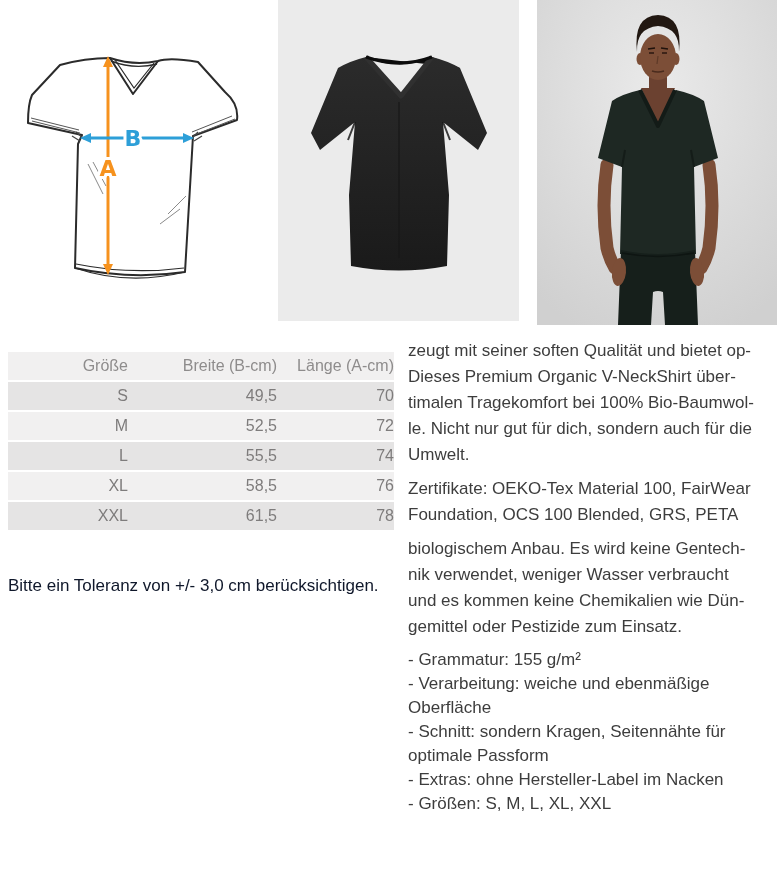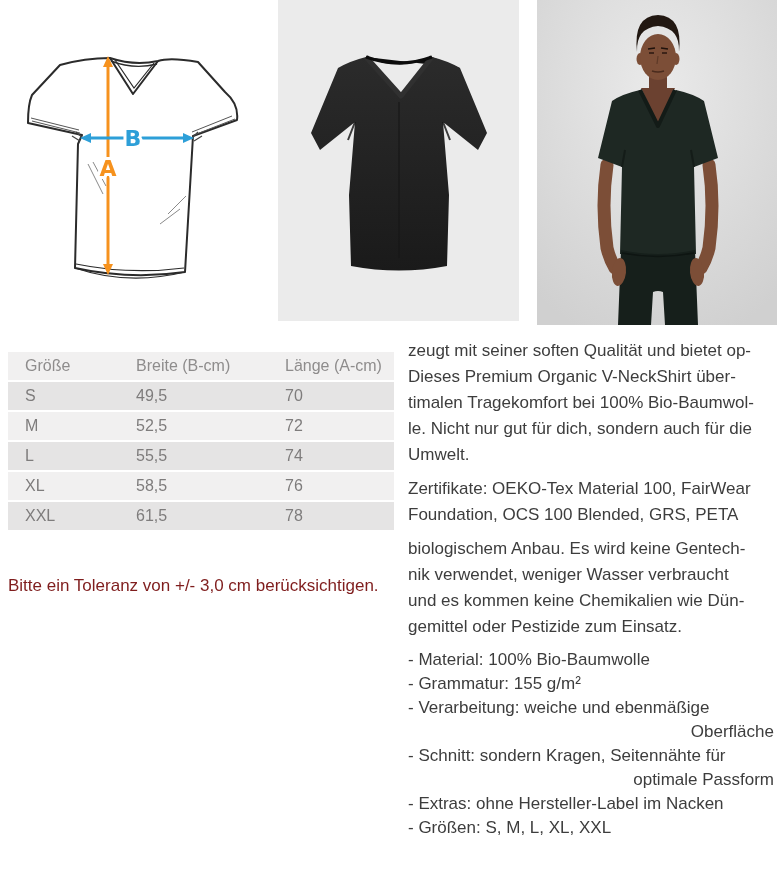--- a/index.html
+++ b/index.html
@@ -11,37 +11,37 @@
   #diagram-box{left:10px;top:44px;width:235px;height:240px;}
   #flat-photo-box{left:278px;top:0;width:241px;height:321px;}
   #model-photo-box{left:537px;top:0;width:240px;height:325px;}
 
   
   #size-table{position:absolute;left:8px;top:352px;width:386px;border-collapse:separate;border-spacing:0;
     table-layout:fixed;font-size:16px;}
   #size-table col.c1{width:120px}
   #size-table col.c2{width:149px}
   #size-table col.c3{width:117px}
-  #size-table th,#size-table td{height:28px;padding:0 0 0 8px;text-align:left;font-weight:400;
+  #size-table th,#size-table td{height:28px;padding:0 0 0 8px;text-align:right;font-weight:400;
     border-top:2px solid #fff;vertical-align:middle;}
   #size-table th:first-child,#size-table td:first-child{padding-left:17px;}
   #size-table thead tr{background:#f1f0f0;}
   #size-table thead th{color:#8e8c8c;border-top:none;}
   #size-table tbody td{color:#7e7c7c;}
   #size-table tbody tr:nth-child(odd){background:#e5e4e4;}
   #size-table tbody tr:nth-child(even){background:#f1f0f0;}
 
-  #tolerance-note{position:absolute;left:8px;top:576px;font-size:17px;color:#7f1d1d;white-space:nowrap;}
+  #tolerance-note{position:absolute;left:8px;top:576px;font-size:17px;color:#0f172a;white-space:nowrap;}
 
   
   #description{position:absolute;left:408px;top:338px;width:366px;font-size:17px;line-height:26px;color:#3d3d3d;}
   #description .para{margin:0 0 8px 0;}
   #description .line{white-space:nowrap;}
   #description .features{line-height:24px;margin-top:5px;}
-  #description .features .center{text-align:right;white-space:nowrap;}
+  #description .features .center{text-align:left;white-space:nowrap;}
 
   svg{display:block;}
   .measure-label{font-family:"DejaVu Sans","Liberation Sans",sans-serif;font-weight:bold;font-size:22px;
     paint-order:stroke;stroke:#ffffff;stroke-width:6px;stroke-linejoin:round;}
 </style>
 </head>
 <body>
 
 <div id="page">
 
@@ -202,21 +202,20 @@
       <div class="line">Zertifikate: OEKO-Tex Material 100, FairWear</div>
       <div class="line">Foundation, OCS 100 Blended, GRS, PETA</div>
     </div>
     <div class="para">
       <div class="line">biologischem Anbau. Es wird keine Gentech-</div>
       <div class="line">nik verwendet, weniger Wasser verbraucht</div>
       <div class="line">und es kommen keine Chemikalien wie Dün-</div>
       <div class="line">gemittel oder Pestizide zum Einsatz.</div>
     </div>
     <div class="features">
-      <div class="line">- Material: 100% Bio-Baumwolle</div>
       <div class="line">- Grammatur: 155 g/m²</div>
       <div class="line">- Verarbeitung: weiche und ebenmäßige</div>
       <div class="center">Oberfläche</div>
       <div class="line">- Schnitt: sondern Kragen, Seitennähte für</div>
       <div class="center">optimale Passform</div>
       <div class="line">- Extras: ohne Hersteller-Label im Nacken</div>
       <div class="line">- Größen: S, M, L, XL, XXL</div>
     </div>
   </div>
 

